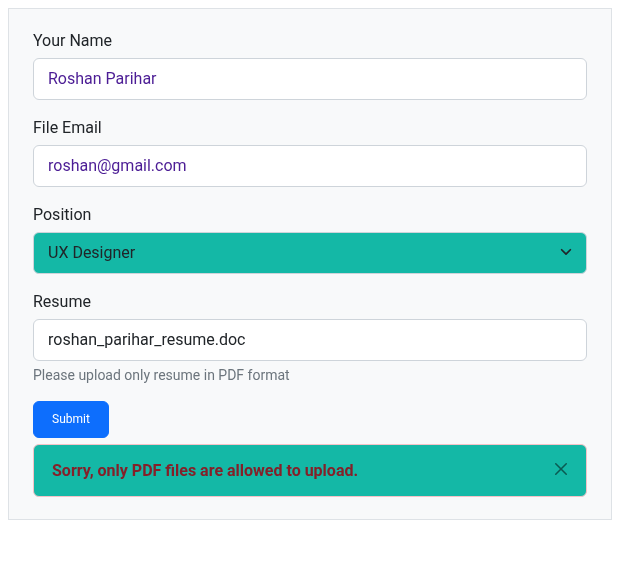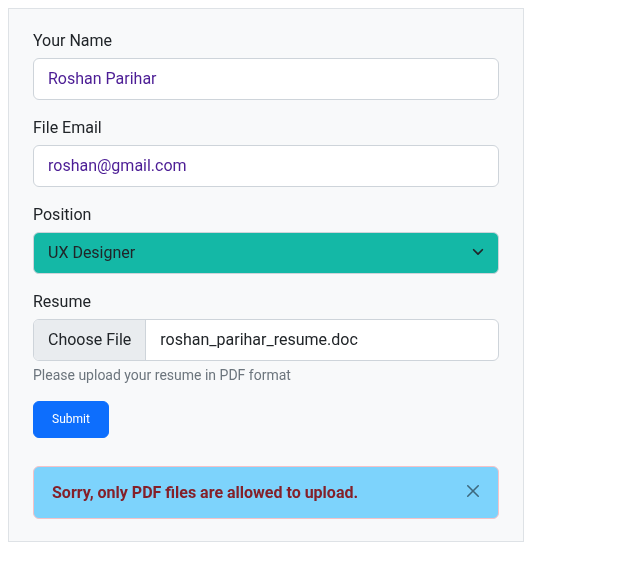--- a/index.html
+++ b/index.html
@@ -6,21 +6,21 @@
       box-sizing: border-box;
       margin: 0;
       padding: 0;
     }
     body {
       font-family: -apple-system, BlinkMacSystemFont, "Segoe UI", Roboto, "Helvetica Neue", Arial, sans-serif;
       background: #fff;
       padding: 8px;
     }
     .form-container {
-      width: 516px;
+      width: 604px;
       border: 1px solid #dee2e6;
       background: #f8f9fa;
       padding: 22px 24px;
     }
     .form-group {
       margin-bottom: 18px;
     }
     .form-label {
       display: block;
       font-size: 16px;
@@ -104,22 +104,22 @@
       border-radius: 6px;
       cursor: pointer;
       font-family: inherit;
       line-height: 1.4;
     }
     .alert {
       display: flex;
       align-items: center;
       justify-content: space-between;
       padding: 16px 18px;
-      margin-top: 28px;
-      background: #7dd3fc;
+      margin-top: 6px;
+      background: #14b8a6;
       border: 1px solid #f5c2c7;
       border-radius: 6px;
     }
     .alert-text {
       font-size: 16px;
       font-weight: 700;
       color: #842029;
     }
     .alert-close {
       background: none;
@@ -154,24 +154,23 @@
         <svg width="14" height="14" viewBox="0 0 16 16" fill="none" stroke="#212529" stroke-width="2" stroke-linecap="round" stroke-linejoin="round">
           <polyline points="3,6 8,11 13,6"></polyline>
         </svg>
       </span>
     </div>
   </div>
 
   <div class="form-group">
     <label class="form-label">Resume</label>
     <div class="file-input-wrapper">
-      <button type="button" class="file-choose-btn">Choose File</button>
       <span class="file-name">roshan_parihar_resume.doc</span>
     </div>
-    <div class="form-hint">Please upload your resume in PDF format</div>
+    <div class="form-hint">Please upload only resume in PDF format</div>
   </div>
 
   <button type="submit" class="btn-primary">Submit</button>
 
   <div class="alert">
     <span class="alert-text">Sorry, only PDF files are allowed to upload.</span>
     <button type="button" class="alert-close">
       <span>
         <svg width="14" height="14" viewBox="0 0 16 16" fill="none" stroke="#000" stroke-width="1.8" stroke-linecap="round">
           <line x1="2" y1="2" x2="14" y2="14"></line>

